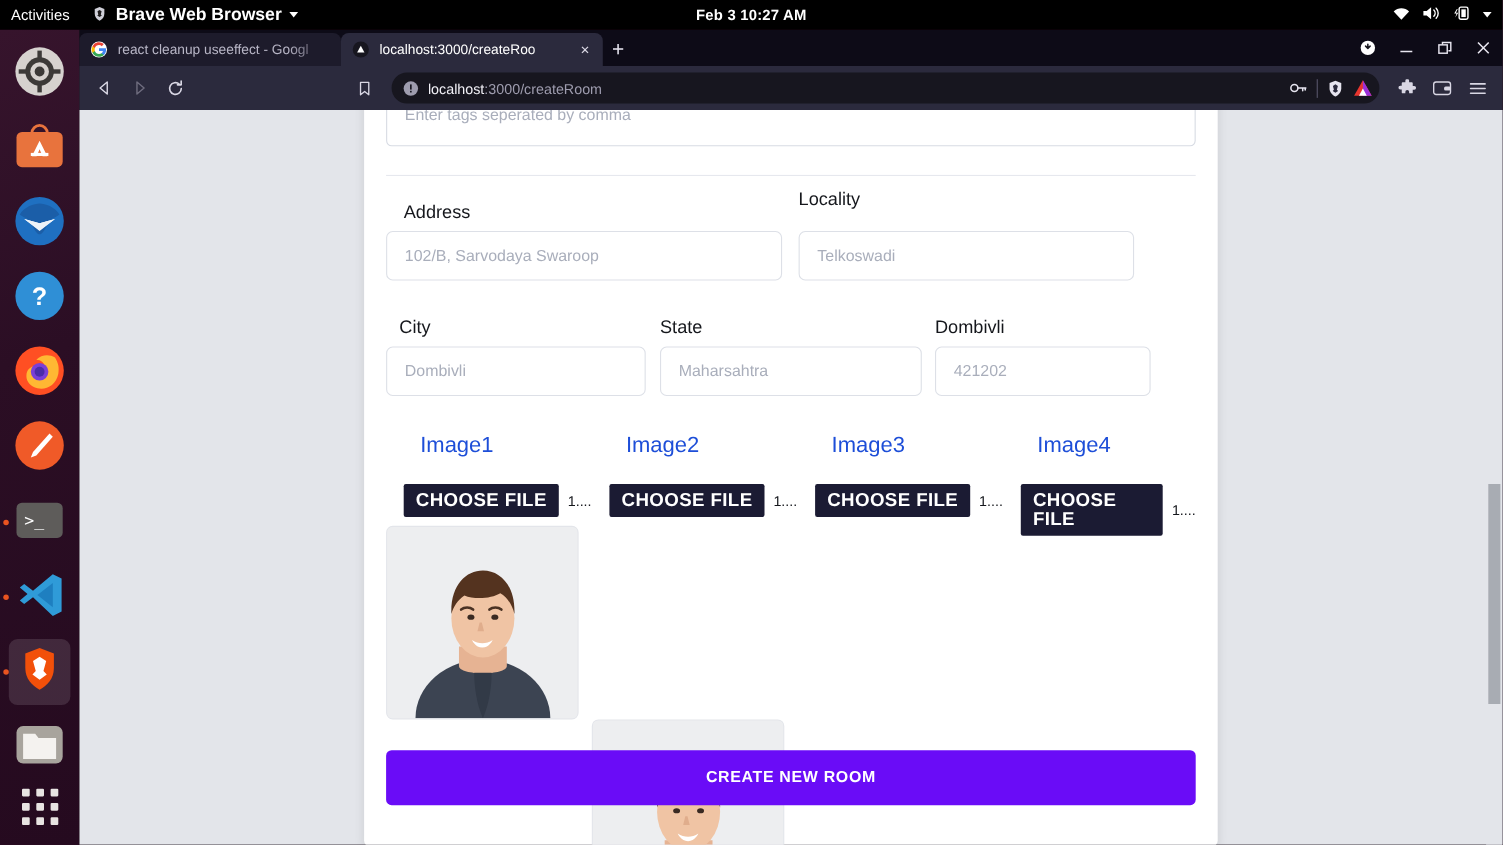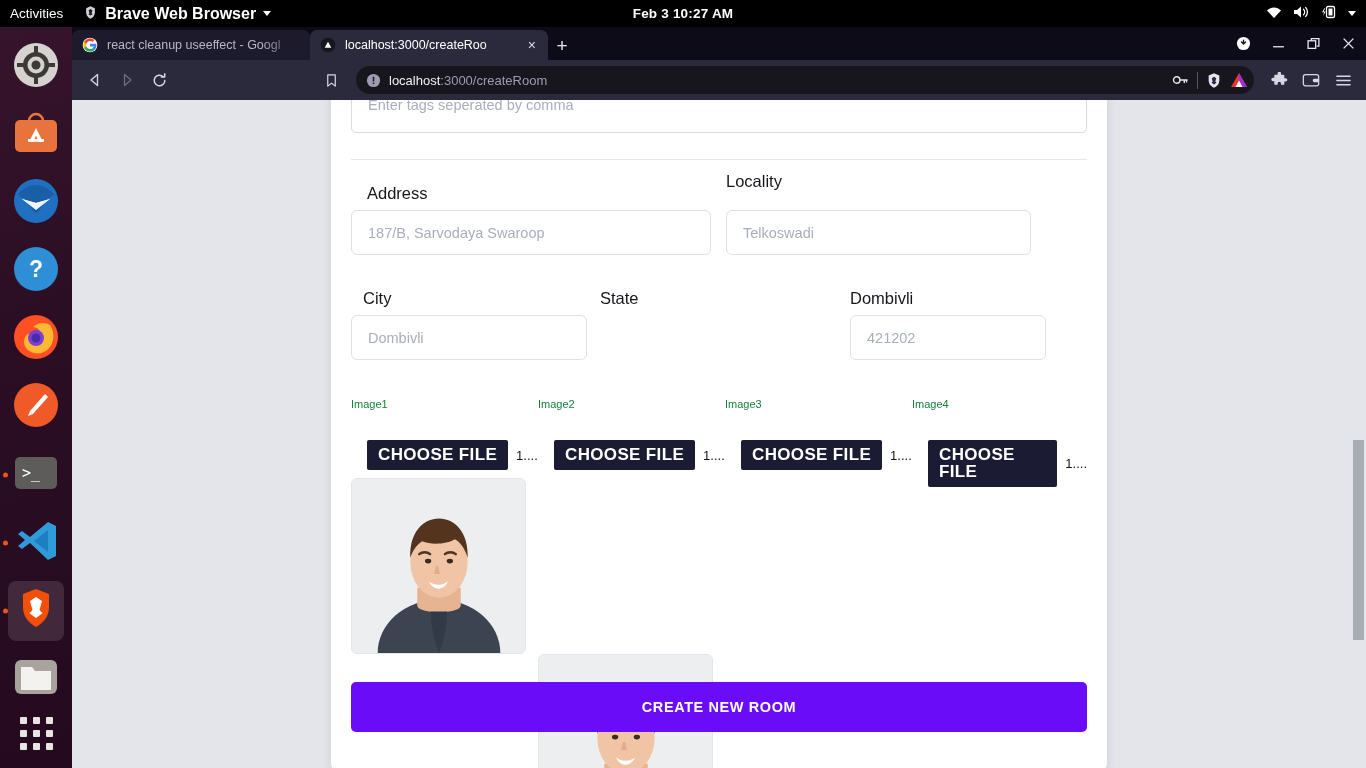--- a/index.html
+++ b/index.html
@@ -175,21 +175,21 @@
   .fl { position: absolute; }
   .flabel {
     font-size: 16.5px; color: #15171c;
   }
   .fin {
     border: 1px solid #dde0e7; border-radius: 6px;
     background: #fff; height: 45px;
     display: flex; align-items: center; padding: 0 16px;
   }
 
-  .imglabel { font-size: 11px; color: #15803d; }
+  .imglabel { font-size: 20px; color: #1d4ed8; margin-left: 31px; }
   .filerow { display: flex; align-items: center; gap: 8px; }
   .choose {
     background: #1b1b33; color: #ffffff;
     font-size: 17px; font-weight: bold; letter-spacing: .35px;
     padding: 6px 11px 7px; border-radius: 2px;
     line-height: 1;
   }
   .fname { font-size: 13px; color: #15171c; white-space: nowrap; overflow: hidden; width: 24px; }
 
   .thumb {
@@ -514,39 +514,42 @@
         <div class="tags-box">
           <span class="ph">Enter tags seperated by comma</span>
         </div>
 
         <div class="divider"></div>
 
         <div class="fl" style="left:0; top:104px;margin-left:16px;">
           <span class="flabel">Address</span>
         </div>
         <div class="fl fin" style="left:0; top:130px; width:360px;">
-          <span class="ph">187/B, Sarvodaya Swaroop</span>
+          <span class="ph">102/B, Sarvodaya Swaroop</span>
         </div>
 
         <div class="fl" style="left:375px; top:92px;">
           <span class="flabel">Locality</span>
         </div>
         <div class="fl fin" style="left:375px; top:130px; width:305px;">
           <span class="ph">Telkoswadi</span>
         </div>
 
         <div class="fl" style="left:12px; top:209px;">
           <span class="flabel">City</span>
         </div>
         <div class="fl fin" style="left:0; top:235px; width:236px;">
           <span class="ph">Dombivli</span>
         </div>
 
         <div class="fl" style="left:249px; top:209px;">
           <span class="flabel">State</span>
+        </div>
+        <div class="fl fin" style="left:249px; top:235px; width:238px;">
+          <span class="ph">Maharsahtra</span>
         </div>
 
         <div class="fl" style="left:499px; top:209px;">
           <span class="flabel">Dombivli</span>
         </div>
         <div class="fl fin" style="left:499px; top:235px; width:196px;">
           <span class="ph">421202</span>
         </div>
 
         <div class="fl" style="left:0;   top:314px;"><span class="imglabel">Image1</span></div>

